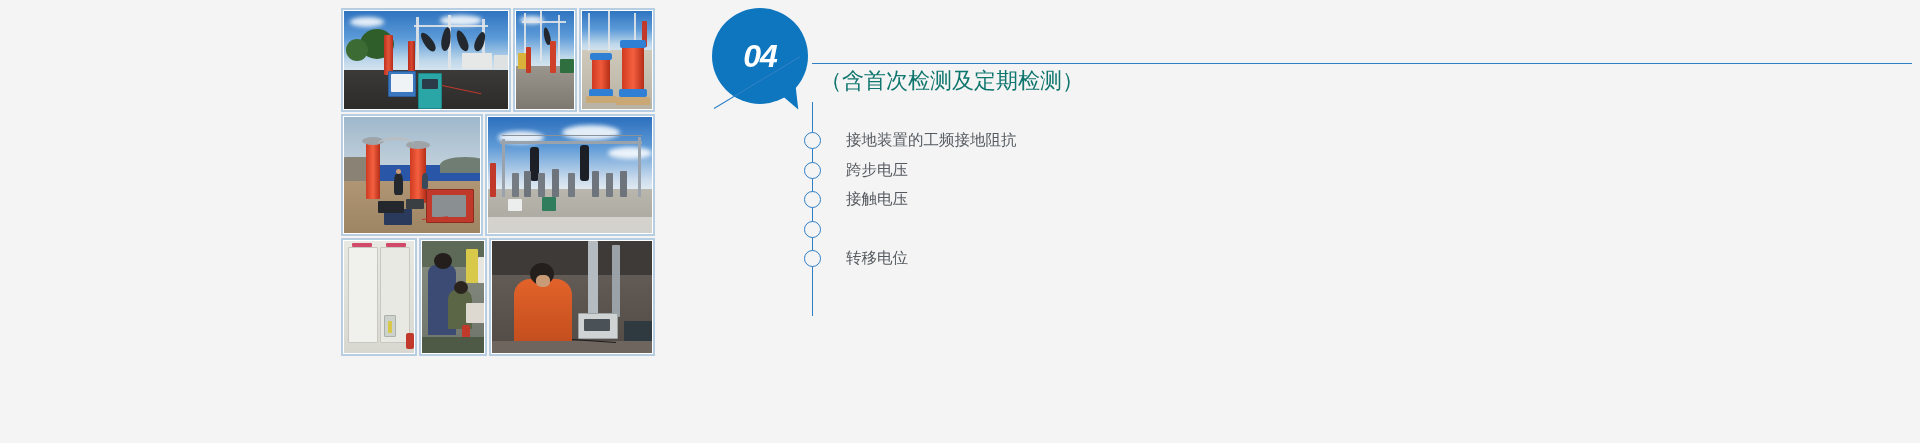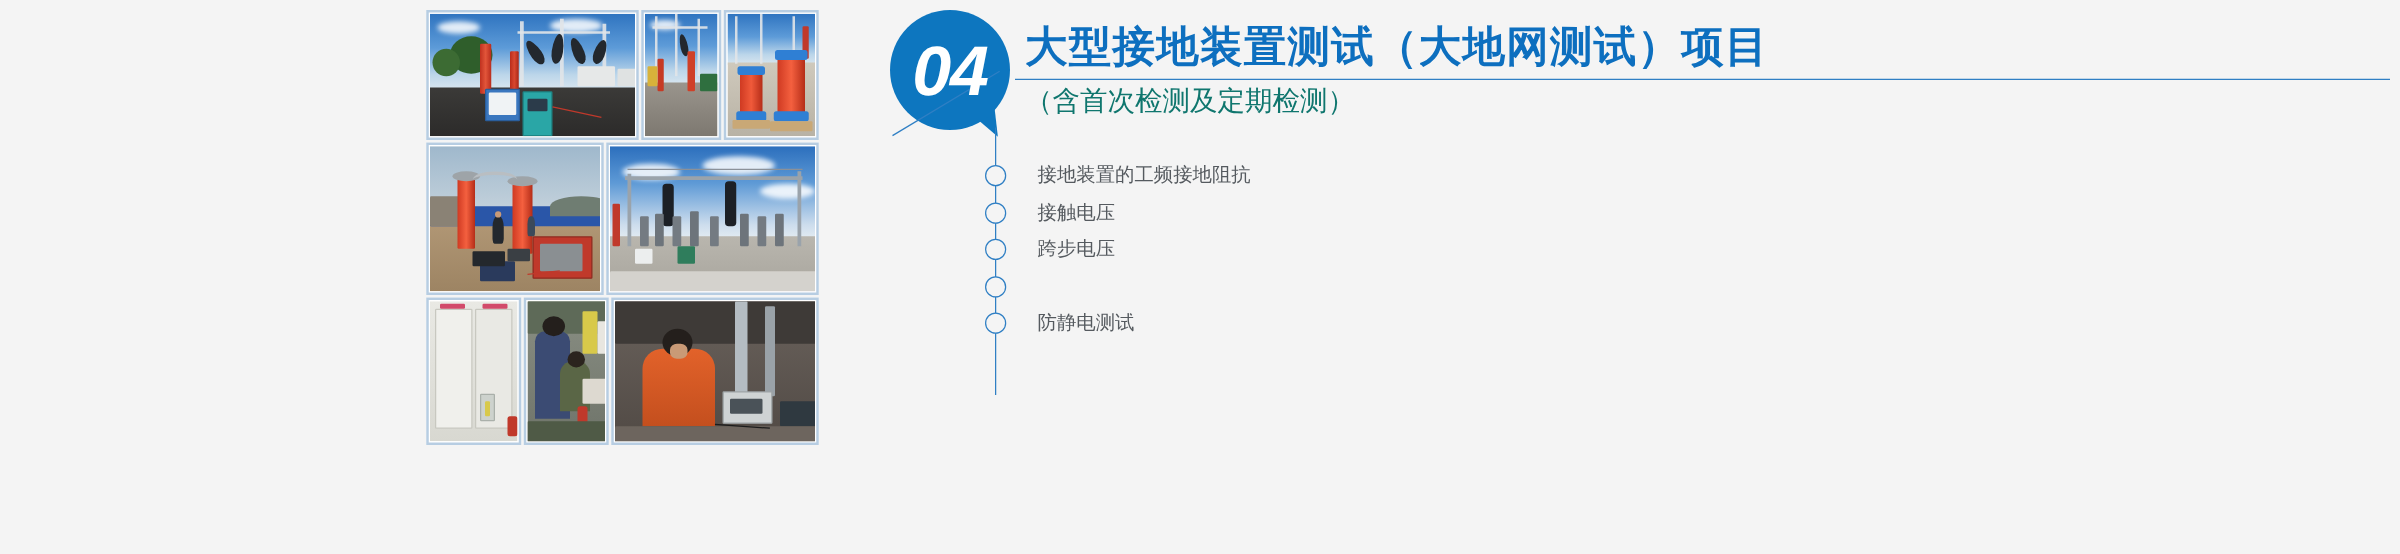--- a/index.html
+++ b/index.html
@@ -130,21 +130,21 @@
   .badge-num {
     position: absolute;
     left: 0;
     top: 0;
     width: 96px;
     height: 96px;
     display: flex;
     align-items: center;
     justify-content: center;
     color: #ffffff;
-    font-size: 56px;
+    font-size: 32px;
     font-weight: 700;
     font-style: italic;
     letter-spacing: -1px;
     font-family: "Liberation Sans", "DejaVu Sans", sans-serif;
     z-index: 3;
   }
 
   .leader-line {
     position: absolute;
     left: 14px;
@@ -182,21 +182,21 @@
     top: 66px;
     color: #0f766e;
     font-size: 22px;
     white-space: nowrap;
     font-family: "DejaVu Sans", "Liberation Sans", sans-serif;
   }
 
   
   .timeline {
     position: absolute;
-    left: 88px;
+    left: 104px;
     top: 126px;
     width: 1000px;
   }
   .tl-axis {
     position: absolute;
     left: 8px;
     top: -24px;
     width: 1px;
     height: 214px;
     background: #2f7fc4;
@@ -423,48 +423,47 @@
   <div class="content">
 
     <div class="badge-wrap">
       <div class="badge-tail"></div>
       <div class="badge-circle"></div>
       <div class="badge-num">04</div>
     </div>
 
     <div class="leader-line"></div>
 
-    <div class="title">大型接地装置测试（大地网测试）项目</div>
     <div class="title-rule"></div>
     <div class="subtitle">（含首次检测及定期检测）</div>
 
     <div class="timeline">
       <div class="tl-axis"></div>
 
       <div class="tl-item">
         <span class="tl-dot"></span>
         <span class="tl-label">接地装置的工频接地阻抗</span>
       </div>
 
       <div class="tl-item">
         <span class="tl-dot"></span>
-        <span class="tl-label">接触电压</span>
+        <span class="tl-label">跨步电压</span>
       </div>
 
       <div class="tl-item">
         <span class="tl-dot"></span>
-        <span class="tl-label">跨步电压</span>
+        <span class="tl-label">接触电压</span>
       </div>
 
 
       <div class="tl-item">
         <span class="tl-dot"></span>
       </div>
 
       <div class="tl-item">
         <span class="tl-dot"></span>
-        <span class="tl-label">防静电测试</span>
+        <span class="tl-label">转移电位</span>
       </div>
 
     </div>
   </div>
 
 </div>
 
 </body></html>

